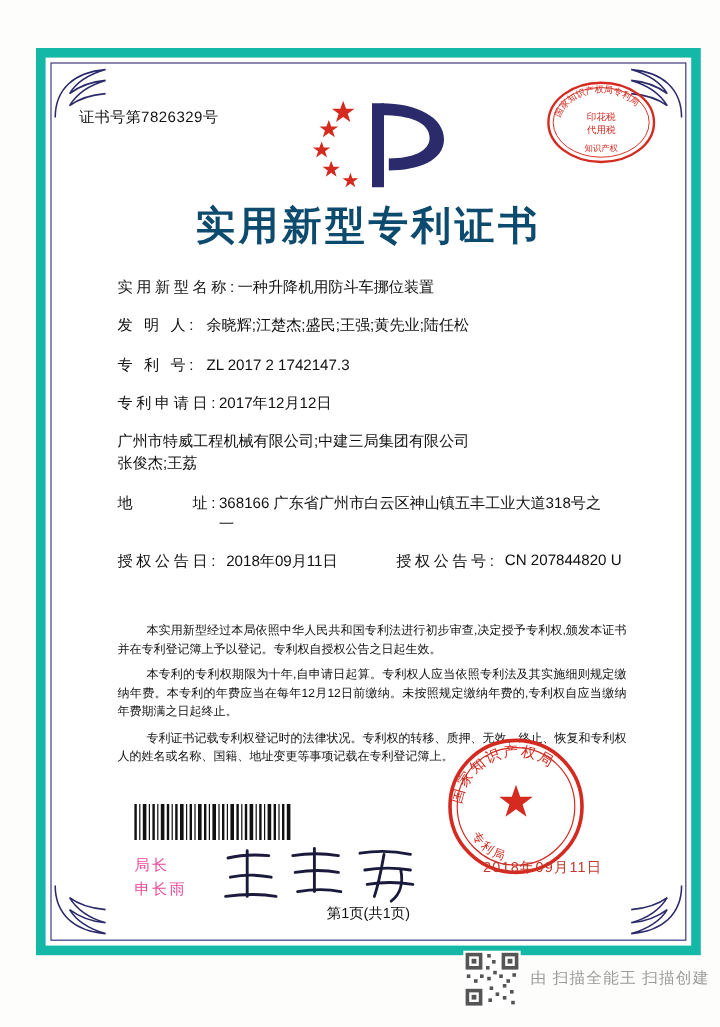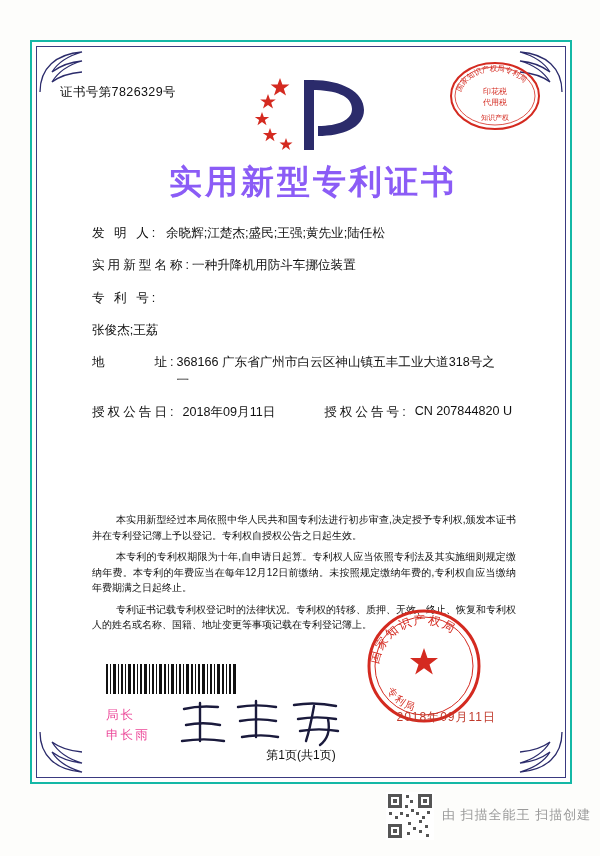--- a/index.html
+++ b/index.html
@@ -21,21 +21,21 @@
     height: 856px;
     background: #fdfdfb;
   }
   
   .cert-frame {
     position: absolute;
     left: 30px;
     top: 40px;
     width: 538px;
     height: 740px;
-    border: 2px solid #14b8a6;
+    border: 8px solid #14b8a6;
     background: #ffffff;
   }
   .cert-frame:before {
     content: "";
     position: absolute;
     left: 4px; top: 4px; right: 4px; bottom: 4px;
     border: 1px solid #3a3a80;
     pointer-events: none;
   }
   
@@ -82,23 +82,22 @@
 
   .title {
     position: absolute;
     top: 118px;
     left: 0;
     width: 100%;
     text-align: center;
     font-family: "DejaVu Serif", serif;
     font-size: 33px;
     font-weight: bold;
-    color: #8b5cf6;
+    color: #0c4a6e;
     letter-spacing: 3px;
-    margin-left: 12px;
   }
 
   .fields {
     position: absolute;
     left: 60px;
     top: 182px;
     width: 420px;
     font-size: 12.6px;
     color: #111;
   }
@@ -294,32 +293,38 @@
         <text x="47" y="34" font-size="8" fill="#d42a20" text-anchor="middle" font-family="DejaVu Sans, sans-serif">印花税</text>
         <text x="47" y="45" font-size="8" fill="#d42a20" text-anchor="middle" font-family="DejaVu Sans, sans-serif">代用税</text>
         <text x="47" y="60" font-size="7" fill="#d42a20" text-anchor="middle" font-family="DejaVu Sans, sans-serif">知识产权</text>
       </svg>
     </div>
 
     <div class="title">实用新型专利证书</div>
 
     <div class="fields">
       <div class="field-row">
+        <div class="field-label">实用新型名称:</div>
+        <div class="field-value">一种升降机用防斗车挪位装置</div>
+      </div>
+      <div class="field-row">
         <div class="field-label">发 明 人:</div>
         <div class="field-value">余晓辉;江楚杰;盛民;王强;黄先业;陆任松</div>
       </div>
       <div class="field-row">
-        <div class="field-label">实用新型名称:</div>
-        <div class="field-value">一种升降机用防斗车挪位装置</div>
-      </div>
-      <div class="field-row">
         <div class="field-label">专 利 号:</div>
+        <div class="field-value">ZL 2017 2 1742147.3</div>
+      </div>
+      <div class="field-row">
+        <div class="field-label">专利申请日:</div>
+        <div class="field-value">2017年12月12日</div>
       </div>
       <div class="field-row">
         <div class="field-value">
+          <span>广州市特威工程机械有限公司;中建三局集团有限公司</span>
           <span class="line2">张俊杰;王荔</span>
         </div>
       </div>
       <div class="field-row">
         <div class="field-label">地　　　址:</div>
         <div class="field-value">
           <span>368166 广东省广州市白云区神山镇五丰工业大道318号之</span>
           <span class="line2">一</span>
         </div>
       </div>

